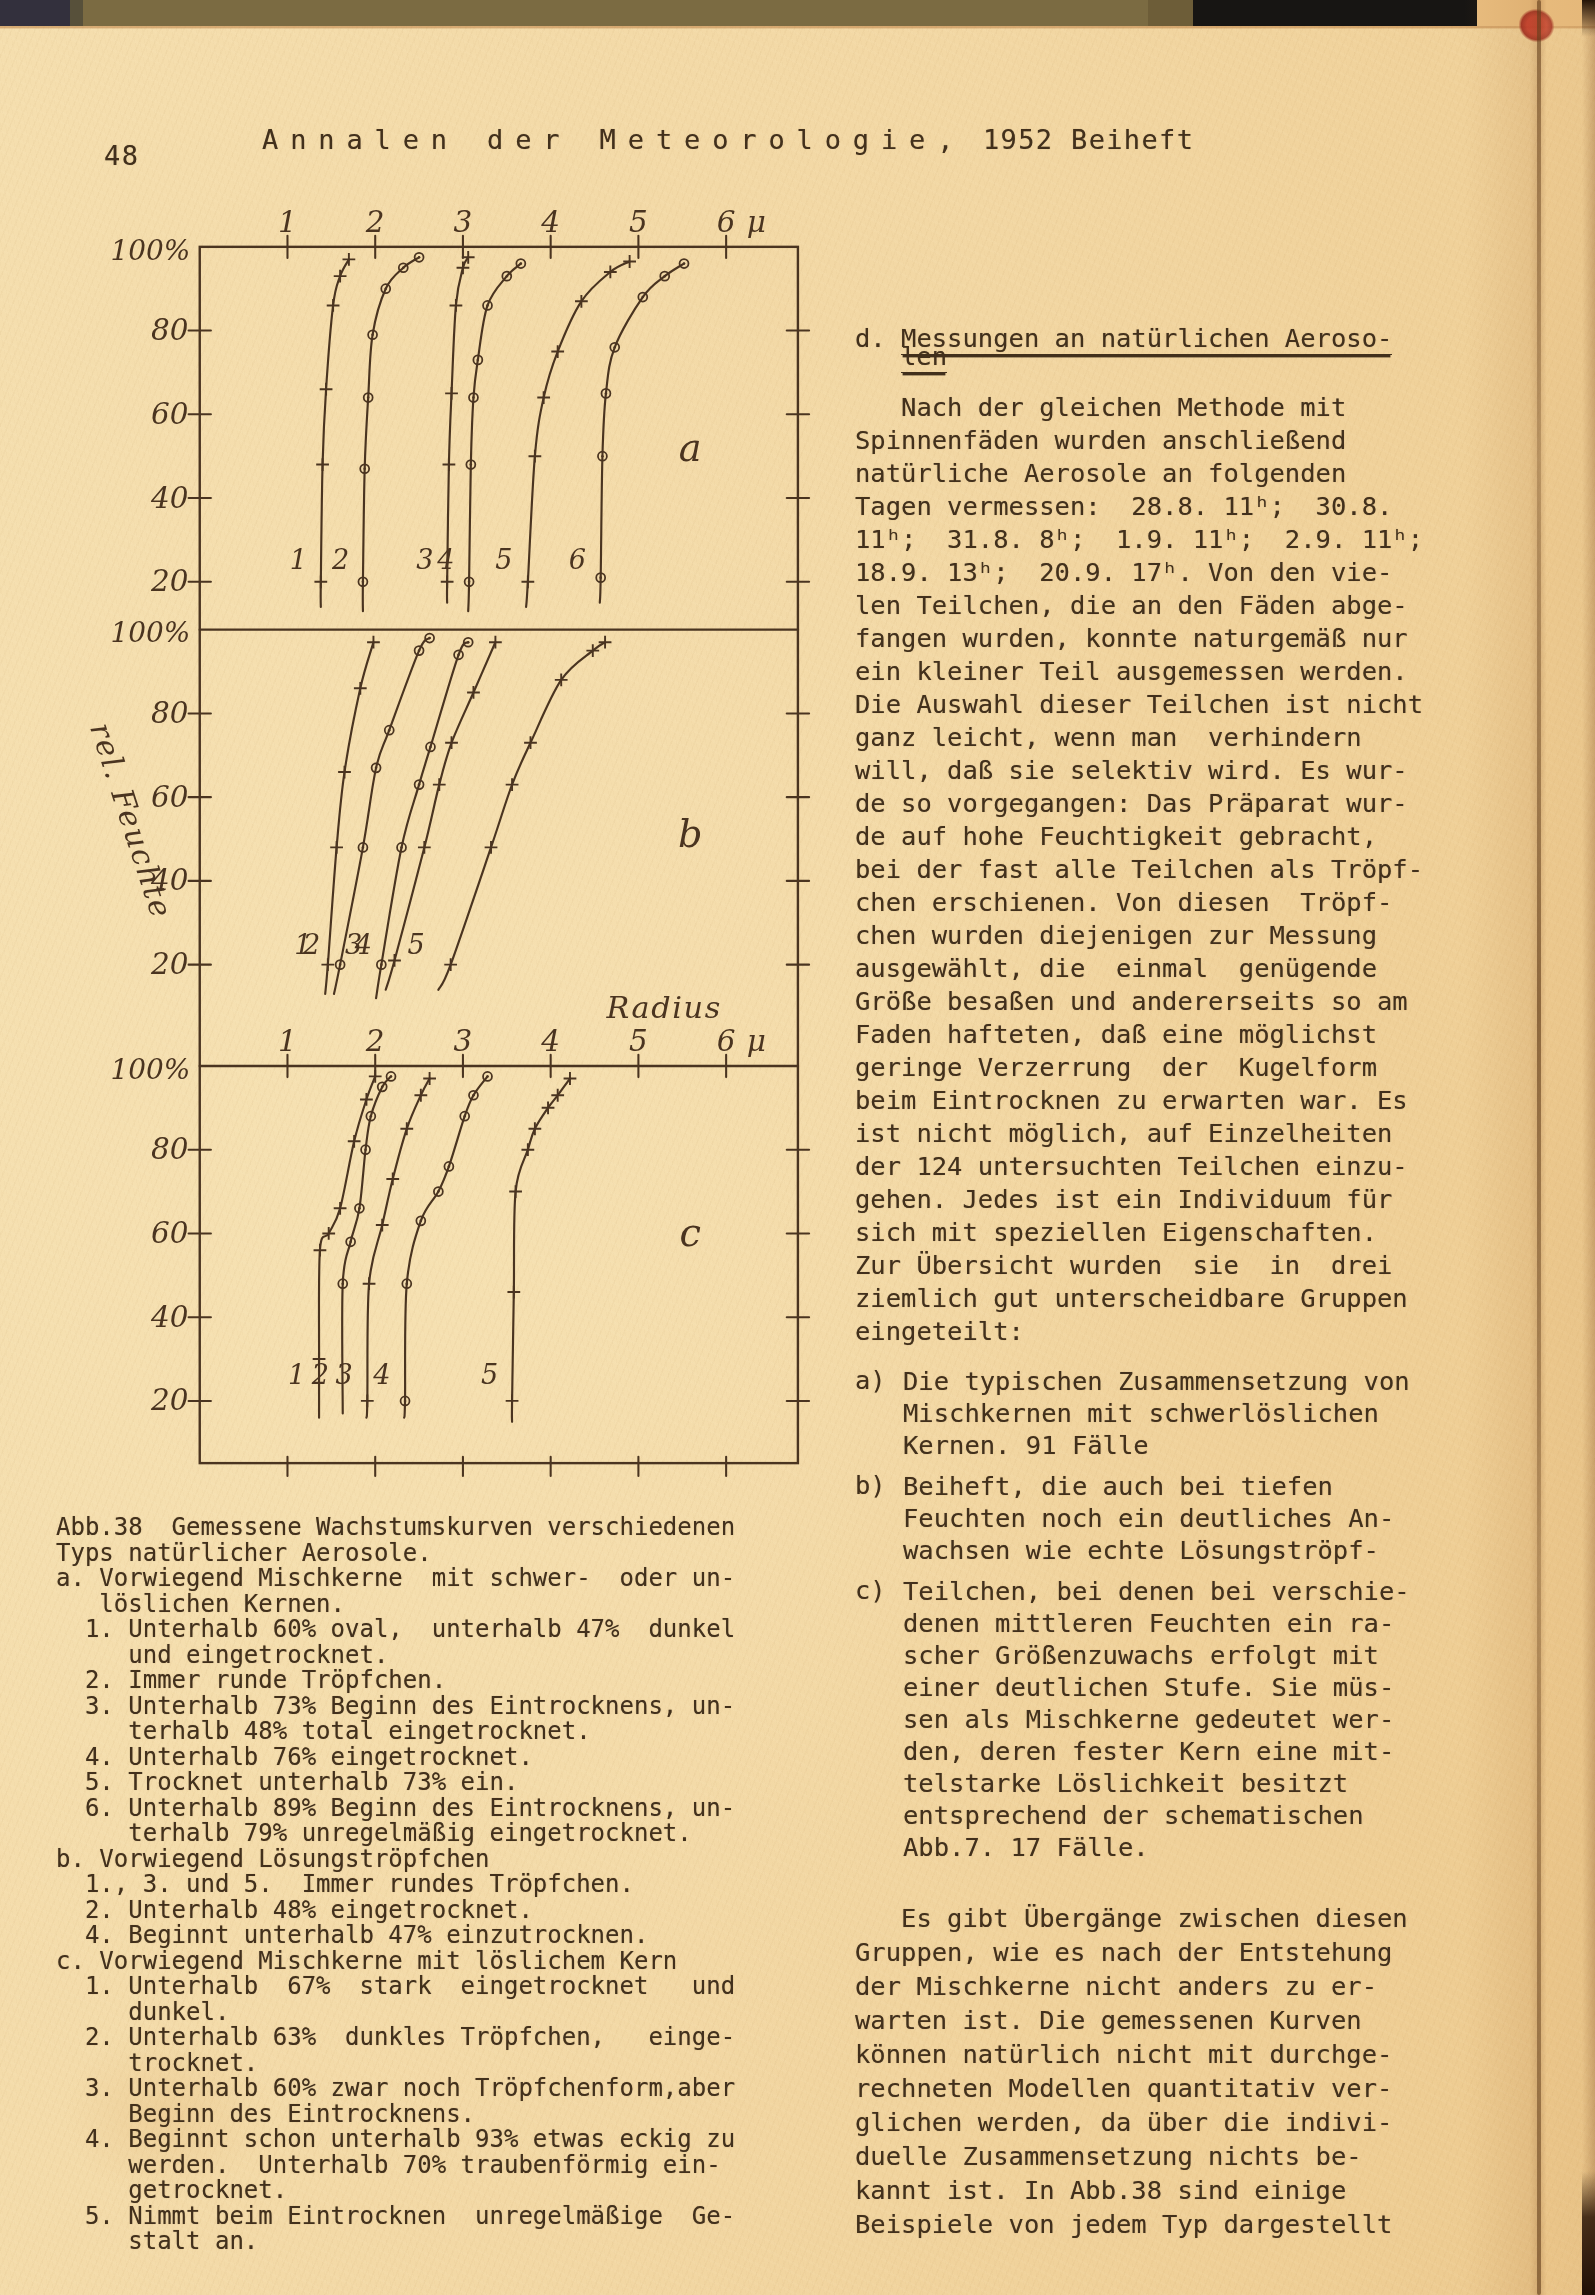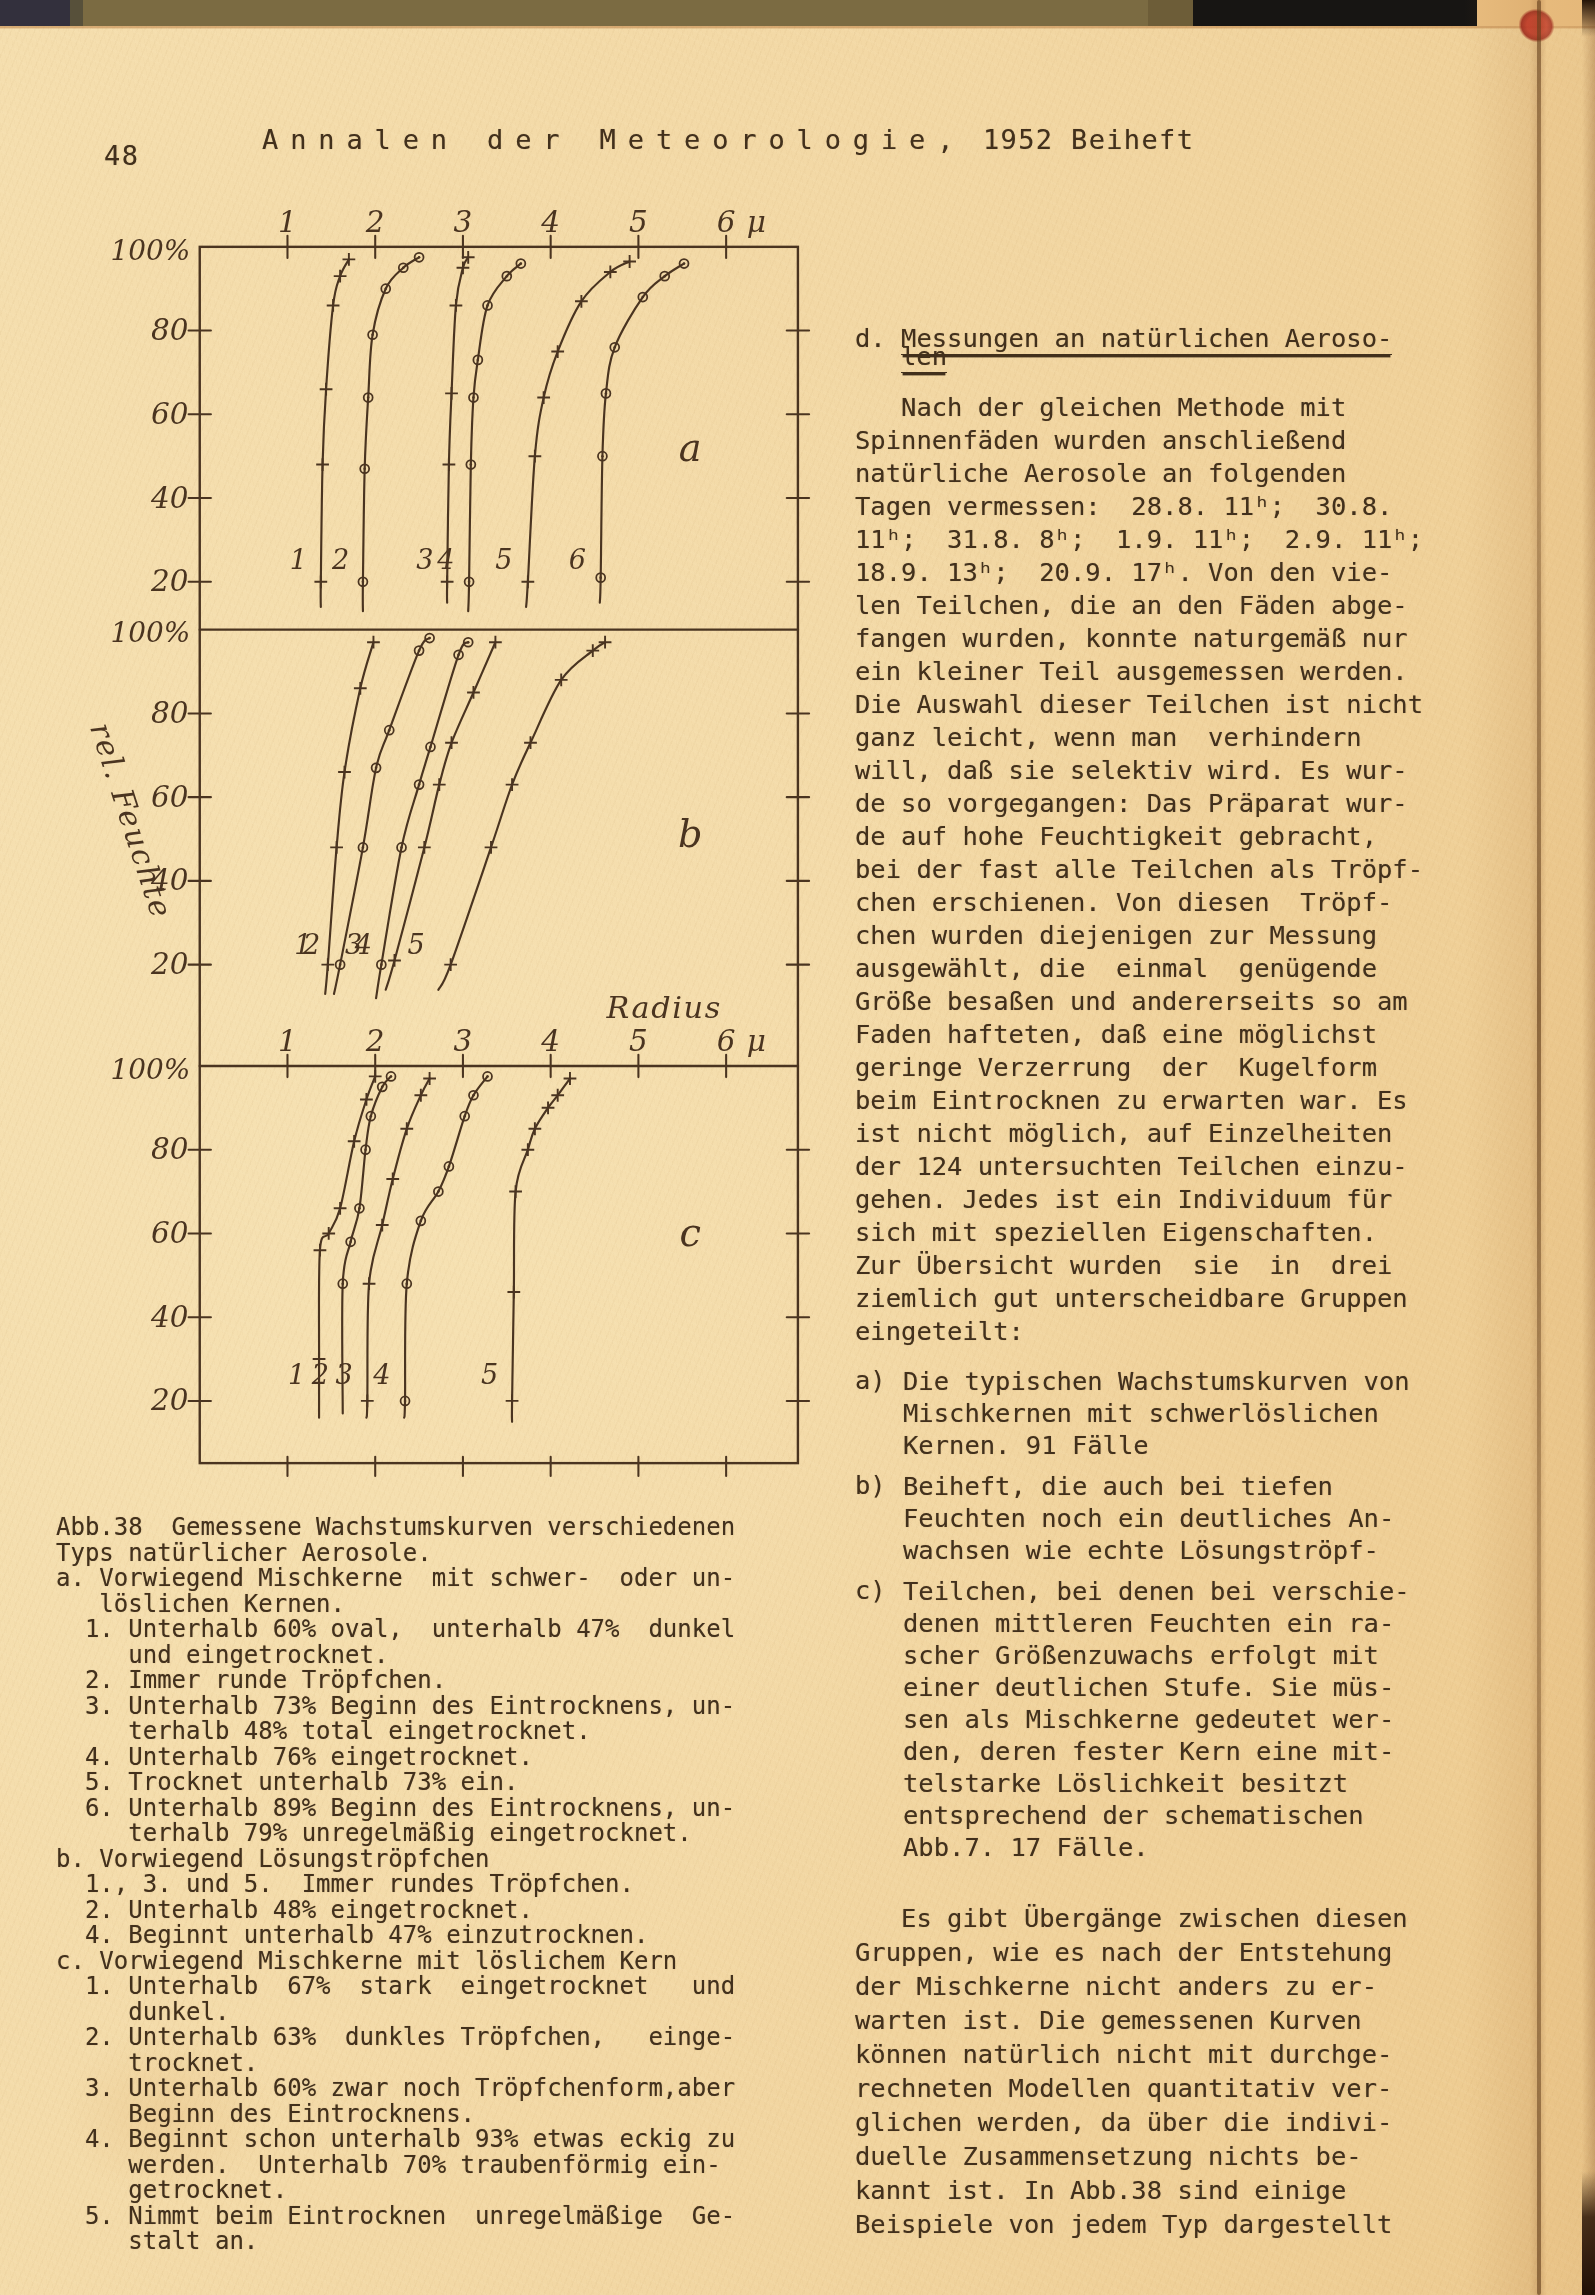--- a/index.html
+++ b/index.html
@@ -366,21 +366,21 @@
 
   <div class="caption typ"><div class="line">Abb.38  Gemessene Wachstumskurven verschiedenen</div><div class="line">Typs natürlicher Aerosole.</div><div class="line">a. Vorwiegend Mischkerne  mit schwer-  oder un-</div><div class="line">   löslichen Kernen.</div><div class="line">  1. Unterhalb 60% oval,  unterhalb 47%  dunkel</div><div class="line">     und eingetrocknet.</div><div class="line">  2. Immer runde Tröpfchen.</div><div class="line">  3. Unterhalb 73% Beginn des Eintrocknens, un-</div><div class="line">     terhalb 48% total eingetrocknet.</div><div class="line">  4. Unterhalb 76% eingetrocknet.</div><div class="line">  5. Trocknet unterhalb 73% ein.</div><div class="line">  6. Unterhalb 89% Beginn des Eintrocknens, un-</div><div class="line">     terhalb 79% unregelmäßig eingetrocknet.</div><div class="line">b. Vorwiegend Lösungströpfchen</div><div class="line">  1., 3. und 5.  Immer rundes Tröpfchen.</div><div class="line">  2. Unterhalb 48% eingetrocknet.</div><div class="line">  4. Beginnt unterhalb 47% einzutrocknen.</div><div class="line">c. Vorwiegend Mischkerne mit löslichem Kern</div><div class="line">  1. Unterhalb  67%  stark  eingetrocknet   und</div><div class="line">     dunkel.</div><div class="line">  2. Unterhalb 63%  dunkles Tröpfchen,   einge-</div><div class="line">     trocknet.</div><div class="line">  3. Unterhalb 60% zwar noch Tröpfchenform,aber</div><div class="line">     Beginn des Eintrocknens.</div><div class="line">  4. Beginnt schon unterhalb 93% etwas eckig zu</div><div class="line">     werden.  Unterhalb 70% traubenförmig ein-</div><div class="line">     getrocknet.</div><div class="line">  5. Nimmt beim Eintrocknen  unregelmäßige  Ge-</div><div class="line">     stalt an.</div></div>
 
   <div class="rcol">
     <div class="hd typ"><span>d. </span><span class="u">Messungen an natürlichen Aeroso-</span></div>
     <div class="hd-line2 typ"><span class="u" style="border-bottom:1.6px solid #42301c; padding-bottom:0.8px; box-shadow:0 4px 0 -1.6px #42301c;">len</span></div>
     <div class="para para1 typ"><div class="line">   Nach der gleichen Methode mit</div><div class="line">Spinnenfäden wurden anschließend</div><div class="line">natürliche Aerosole an folgenden</div><div class="line">Tagen vermessen:  28.8. 11ʰ;  30.8.</div><div class="line">11ʰ;  31.8. 8ʰ;  1.9. 11ʰ;  2.9. 11ʰ;</div><div class="line">18.9. 13ʰ;  20.9. 17ʰ. Von den vie-</div><div class="line">len Teilchen, die an den Fäden abge-</div><div class="line">fangen wurden, konnte naturgemäß nur</div><div class="line">ein kleiner Teil ausgemessen werden.</div><div class="line">Die Auswahl dieser Teilchen ist nicht</div><div class="line">ganz leicht, wenn man  verhindern</div><div class="line">will, daß sie selektiv wird. Es wur-</div><div class="line">de so vorgegangen: Das Präparat wur-</div><div class="line">de auf hohe Feuchtigkeit gebracht,</div><div class="line">bei der fast alle Teilchen als Tröpf-</div><div class="line">chen erschienen. Von diesen  Tröpf-</div><div class="line">chen wurden diejenigen zur Messung</div><div class="line">ausgewählt, die  einmal  genügende</div><div class="line">Größe besaßen und andererseits so am</div><div class="line">Faden hafteten, daß eine möglichst</div><div class="line">geringe Verzerrung  der  Kugelform</div><div class="line">beim Eintrocknen zu erwarten war. Es</div><div class="line">ist nicht möglich, auf Einzelheiten</div><div class="line">der 124 untersuchten Teilchen einzu-</div><div class="line">gehen. Jedes ist ein Individuum für</div><div class="line">sich mit speziellen Eigenschaften.</div><div class="line">Zur Übersicht wurden  sie  in  drei</div><div class="line">ziemlich gut unterscheidbare Gruppen</div><div class="line">eingeteilt:</div></div>
     <div class="groups" id="groups">
         <div class="group typ">
           <div class="marker">a)</div>
-          <div class="glines"><div>Die typischen Wachstumskurven von</div><div>Mischkernen mit schwerlöslichen</div><div>Kernen. 91 Fälle</div></div>
+          <div class="glines"><div>Die typischen Zusammensetzung von</div><div>Mischkernen mit schwerlöslichen</div><div>Kernen. 91 Fälle</div></div>
         </div>
         <div class="group typ">
           <div class="marker">b)</div>
           <div class="glines"><div>Beiheft, die auch bei tiefen</div><div>Feuchten noch ein deutliches An-</div><div>wachsen wie echte Lösungströpf-</div></div>
         </div>
         <div class="group typ">
           <div class="marker">c)</div>
           <div class="glines"><div>Teilchen, bei denen bei verschie-</div><div>denen mittleren Feuchten ein ra-</div><div>scher Größenzuwachs erfolgt mit</div><div>einer deutlichen Stufe. Sie müs-</div><div>sen als Mischkerne gedeutet wer-</div><div>den, deren fester Kern eine mit-</div><div>telstarke Löslichkeit besitzt</div><div>entsprechend der schematischen</div><div>Abb.7. 17 Fälle.</div></div>
         </div>
       </div>

